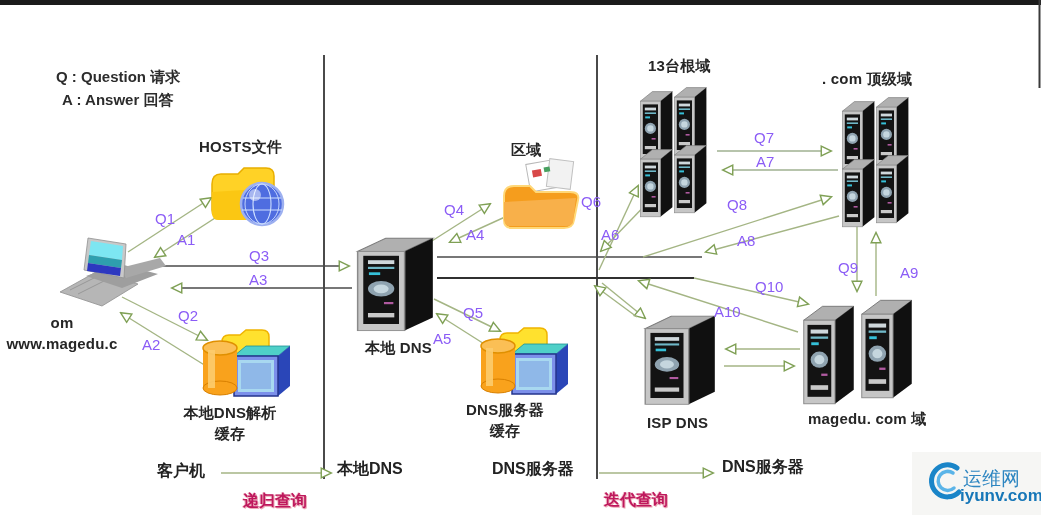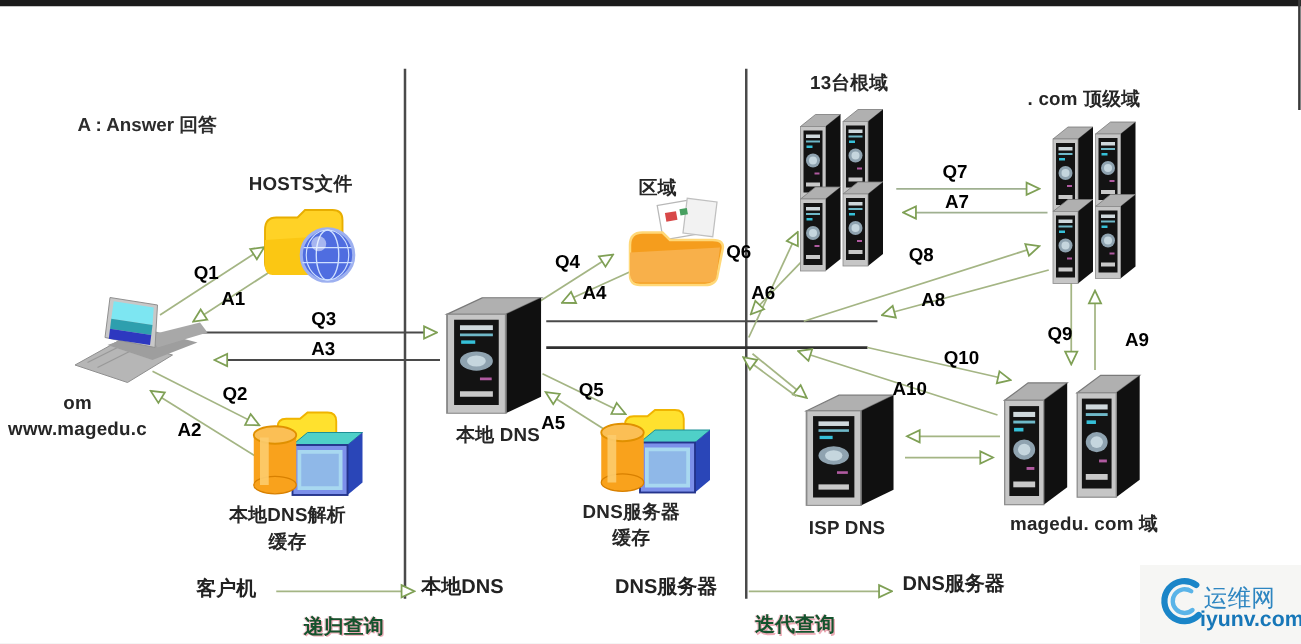--- a/index.html
+++ b/index.html
@@ -4,24 +4,24 @@
 <style>
   html,body{margin:0;padding:0;background:#e8e8e8;}
   .stage{
     position:relative;width:1041px;height:515px;background:#ffffff;
     font-family:"Liberation Sans", sans-serif;overflow:hidden;
   }
   .topbar{position:absolute;left:0;top:0;width:1041px;height:5px;background:#1b1b1b;}
   svg.layer{position:absolute;left:0;top:0;}
   .lbl{position:absolute;color:#262626;font-size:15px;font-weight:700;white-space:nowrap;letter-spacing:0.2px;}
   .lbl.center{text-align:center;white-space:normal;line-height:21px;}
-  .qa{position:absolute;color:#000000;font-size:15px;font-weight:700;white-space:nowrap;}
+  .qa{position:absolute;color:#8b5cf6;font-size:15px;font-weight:400;white-space:nowrap;}
   .legend{position:absolute;color:#2c2c2c;font-size:15px;font-weight:700;white-space:nowrap;}
   .bot{position:absolute;color:#222;font-size:16px;font-weight:700;white-space:nowrap;}
-  .red{position:absolute;color:#14532d;font-size:16px;font-weight:700;white-space:nowrap;
+  .red{position:absolute;color:#be185d;font-size:16px;font-weight:700;white-space:nowrap;
        text-shadow:1px 1px 0 #edaab6,-1px 0 0 #f3c3cd;}
   .wm-name{position:absolute;color:#2e86c1;font-size:19px;font-weight:400;white-space:nowrap;}
   .wm-url{position:absolute;color:#1777b8;font-size:17px;font-weight:700;white-space:nowrap;}
 </style>
 </head>
 <body>
 
 <div class="stage">
   <div class="topbar"></div>
 
@@ -154,20 +154,21 @@
       <use href="#tower" transform="translate(858,298) scale(1.25,1.16)"></use>
       <use href="#tower" transform="translate(800,304) scale(1.25,1.16)"></use>
     </g>
 
     <g transform="translate(920,456)">
       <path d="M37,12 A16,16 0 1 0 39,36" fill="none" stroke="#1a85c8" stroke-width="5" stroke-linecap="round"></path>
       <path d="M33,17 A9.5,9.5 0 1 0 34,32" fill="none" stroke="#5ab4e8" stroke-width="3.5" stroke-linecap="round"></path>
     </g>
   </svg>
 
+  <div class="legend" style="left:56px;top:68px">Q : Question 请求</div>
   <div class="legend" style="left:62px;top:91px">A : Answer 回答</div>
 
   <div class="lbl" style="left:199px;top:138px">HOSTS文件</div>
 
   <div class="lbl center" style="left:0px;top:312px;width:124px">
     <span style="display:block">om</span>
     <span style="display:block">www.magedu.c</span>
   </div>
 
   <div class="lbl center" style="left:168px;top:402px;width:124px">

